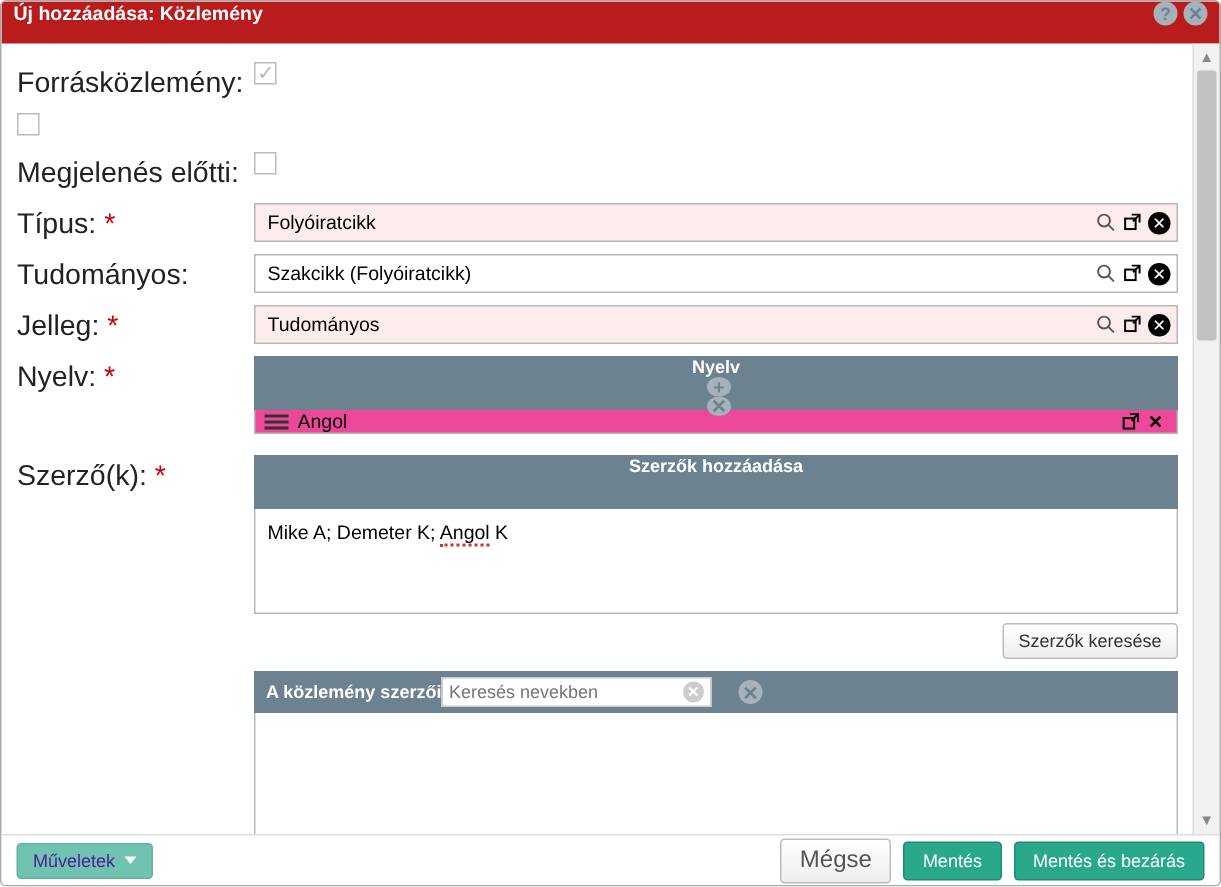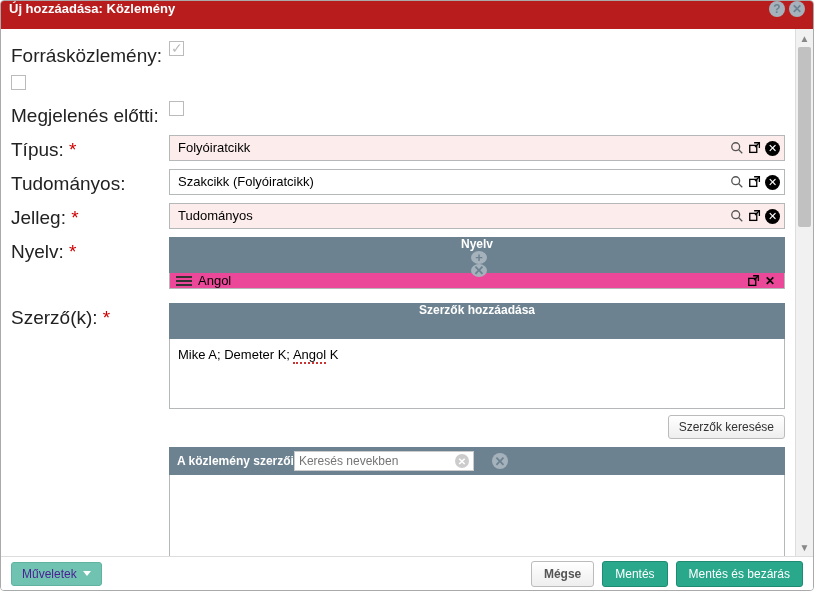--- a/index.html
+++ b/index.html
@@ -41,21 +41,21 @@
   .fake-scrollbar { position: absolute; top: 0; right: 0; width: 18px; bottom: 0; background: #f1f1f1; border-left: 1px solid #ddd; }
   .fake-scrollbar .thumb { position: absolute; left: 2px; right: 2px; top: 18px; height: 180px; background: #c1c1c1; border-radius: 2px; }
   .fake-scrollbar .arrow { position: absolute; left: 0; right: 0; height: 18px; display: flex; align-items: center; justify-content: center; color: #888; font-size: 10px; }
   .fake-scrollbar .arrow.up { top: 0; }
   .fake-scrollbar .arrow.down { bottom: 0; }
   .footer { position: absolute; left: 0; right: 0; bottom: 0; height: 34px; background: #fff; border-top: 1px solid #ddd; display: flex; align-items: center; padding: 0 10px; gap: 8px; }
   .footer .spacer { flex: 1; }
   .btn-dropdown { background: #6fc3b0; color: #4c1d95; border: 1px solid #5fb3a0; padding: 4px 10px; border-radius: 3px; font-size: 12px; cursor: pointer; display: flex; align-items: center; gap: 6px; }
   .btn-dropdown .caret { width: 0; height: 0; border-left: 4px solid transparent; border-right: 4px solid transparent; border-top: 5px solid #fff; }
   .btn-green { background: #29a88c; color: #fff; border: 1px solid #1f8b73; padding: 5px 12px; border-radius: 3px; font-size: 12px; cursor: pointer; }
-  .btn-plain { background: linear-gradient(#fff,#eee); color: #555; border: 1px solid #bbb; padding: 5px 12px; border-radius: 3px; font-size: 12px; cursor: pointer; font-weight: bold; }
+  .btn-plain { background: linear-gradient(#fff,#eee); color: #555; border: 1px solid #bbb; padding: 5px 12px; border-radius: 3px; font-size: 16px; cursor: pointer; }
   .underline-red { border-bottom: 2px dotted #c33; }
 </style>
 </head>
 <body>
 
 <div class="dialog">
 
   <div class="titlebar">
     <span>Új hozzáadása: Közlemény</span>
     <span class="spacer"></span>

